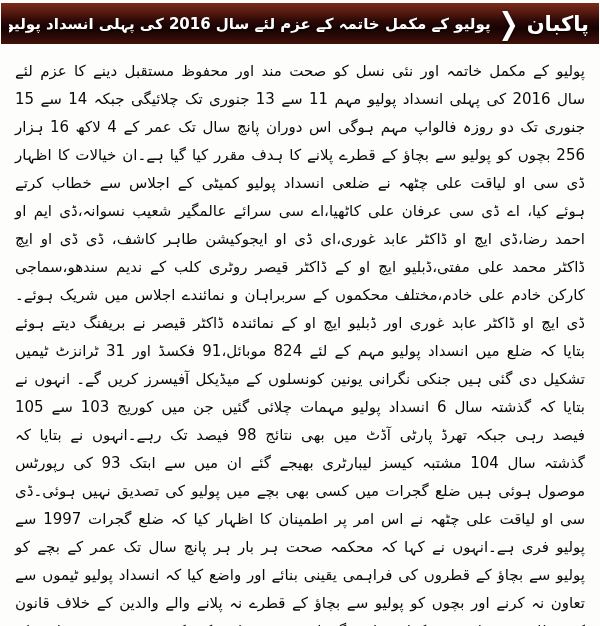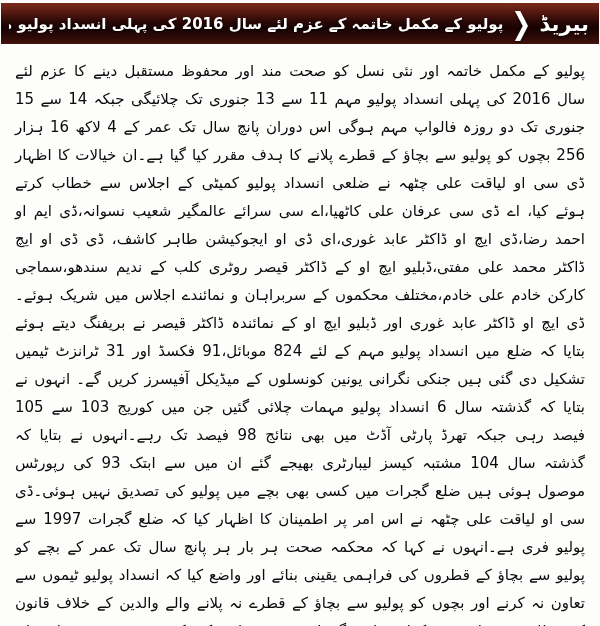--- a/index.html
+++ b/index.html
@@ -77,20 +77,20 @@
     overflow: hidden;
     word-spacing: 1px;
   }
 </style>
 </head>
 <body>
 
 <div class="page">
 
   <div class="header-bar">
-    <span class="logo">بیریڈ</span>
+    <span class="logo">پاکبان</span>
     <span class="chevron">❮</span>
     <span class="headline">پولیو کے مکمل خاتمہ کے عزم لئے سال 2016 کی پہلی انسداد پولیو مہم 11 سے 13 جنوری تک  چلائیگی ۔ڈی سی او</span>
   </div>
 
   <div class="body-text">پولیو کے مکمل خاتمہ اور نئی نسل کو صحت مند اور محفوظ مستقبل دینے کا عزم لئے سال 2016 کی پہلی انسداد پولیو مہم 11 سے 13 جنوری تک چلائیگی جبکہ 14 سے 15 جنوری تک دو روزہ فالواپ مہم ہوگی اس دوران پانچ سال تک عمر کے 4 لاکھ 16 ہزار 256 بچوں کو پولیو سے بچاؤ کے قطرے پلانے کا ہدف مقرر کیا گیا ہے۔ان خیالات کا اظہار ڈی سی او لیاقت علی چٹھہ نے ضلعی انسداد پولیو کمیٹی کے اجلاس سے خطاب کرتے ہوئے کیا، اے ڈی سی عرفان علی کاٹھیا،اے سی سرائے عالمگیر شعیب نسوانہ،ڈی ایم او احمد رضا،ڈی ایچ او ڈاکٹر عابد غوری،ای ڈی او ایجوکیشن طاہر کاشف، ڈی ڈی او ایچ ڈاکٹر محمد علی مفتی،ڈبلیو ایچ او کے ڈاکٹر قیصر روٹری کلب کے ندیم سندھو،سماجی کارکن خادم علی خادم،مختلف محکموں کے سربراہان و نمائندے اجلاس میں شریک ہوئے۔ڈی ایچ او ڈاکٹر عابد غوری اور ڈبلیو ایچ او کے نمائندہ ڈاکٹر قیصر نے بریفنگ دیتے ہوئے بتایا کہ ضلع میں انسداد پولیو مہم کے لئے 824 موبائل،91 فکسڈ اور 31 ٹرانزٹ ٹیمیں تشکیل دی گئی ہیں جنکی نگرانی یونین کونسلوں کے میڈیکل آفیسرز کریں گے۔ انہوں نے بتایا کہ گذشتہ سال 6 انسداد پولیو مہمات چلائی گئیں جن میں کوریج 103 سے 105 فیصد رہی جبکہ تھرڈ پارٹی آڈٹ میں بھی نتائج 98 فیصد تک رہے۔انہوں نے بتایا کہ گذشتہ سال 104 مشتبہ کیسز لیبارٹری بھیجے گئے ان میں سے ابتک 93 کی رپورٹس موصول ہوئی ہیں ضلع گجرات میں کسی بھی بچے میں پولیو کی تصدیق نہیں ہوئی۔ڈی سی او لیاقت علی چٹھہ نے اس امر پر اطمینان کا اظہار کیا کہ ضلع گجرات 1997 سے پولیو فری ہے۔انہوں نے کہا کہ محکمہ صحت ہر بار ہر پانچ سال تک عمر کے بچے کو پولیو سے بچاؤ کے قطروں کی فراہمی یقینی بنائے اور واضع کیا کہ انسداد پولیو ٹیموں سے تعاون نہ کرنے اور بچوں کو پولیو سے بچاؤ کے قطرے نہ پلانے والے والدین کے خلاف قانون کے مطابق مقدمات درج کرائے جائیں گے۔انہوں نے ہدایت کی کہ بھٹہ خشت پر واقع نان فارمل سکولوں اور مدرسوں میں زیر تعلیم بچوں کو بھی مائیکرو پلان میں شامل کیا جائے اور وہاں زیر تعلیم بچوں کو بھی پولیو سے بچاؤ کے قطروں کی فراہمی یقینی بنائی جائے۔ڈی سی او لیاقت علی چٹھہ نے اسسٹنٹ کمشنرز کو ہدایت کی کہ وہ انسداد پولیو مہم سے قبل تحصیل سطح پر انسداد پولیو کمیٹیوں کے اجلاس منعقد کریں جبکہ ای ڈی او ایجوکیشن تمام سکولوں میں زیرو بیریڈ کے ساتھ بینرز آویزاں کرائیں اور پرائیویٹ سکولز ایسوسی ایشن کے ساتھ بھی میٹنگ کی جائے۔ڈی سی او نے ہدایت کی کہ محکمہ صحت اپنے مراکز میں انسداد پولیو مہم کے حوالے سے نمایاں مقامات پر بینرز لگائیں اسی طرح روٹری کلب وراین جی اوز کونسل بھی پبلسٹی کے حوالے سے محکمہ صحت کی معاونت کریں گی اسی طرح عوام الناس میں آگاہی کے لئے علماکرام،این جی اوز اور میڈیا کا تعاون بھی حاصل کیا جائے۔اجلاس میں گذشتہ سال کے دوران پولیو مہمات کا تفصیلی جائزہ لیا گیا اور فیصلہ کیا گیا کہ گذشتہ سال بہتر کارکردگی کا مظاہرہ کرنے والے انسداد پولیو ورکرز کو جلد خصوصی تقریب میں تعریفی اسناد دی جائیں گی۔</div>
 
 </div>
 
 </body></html>

